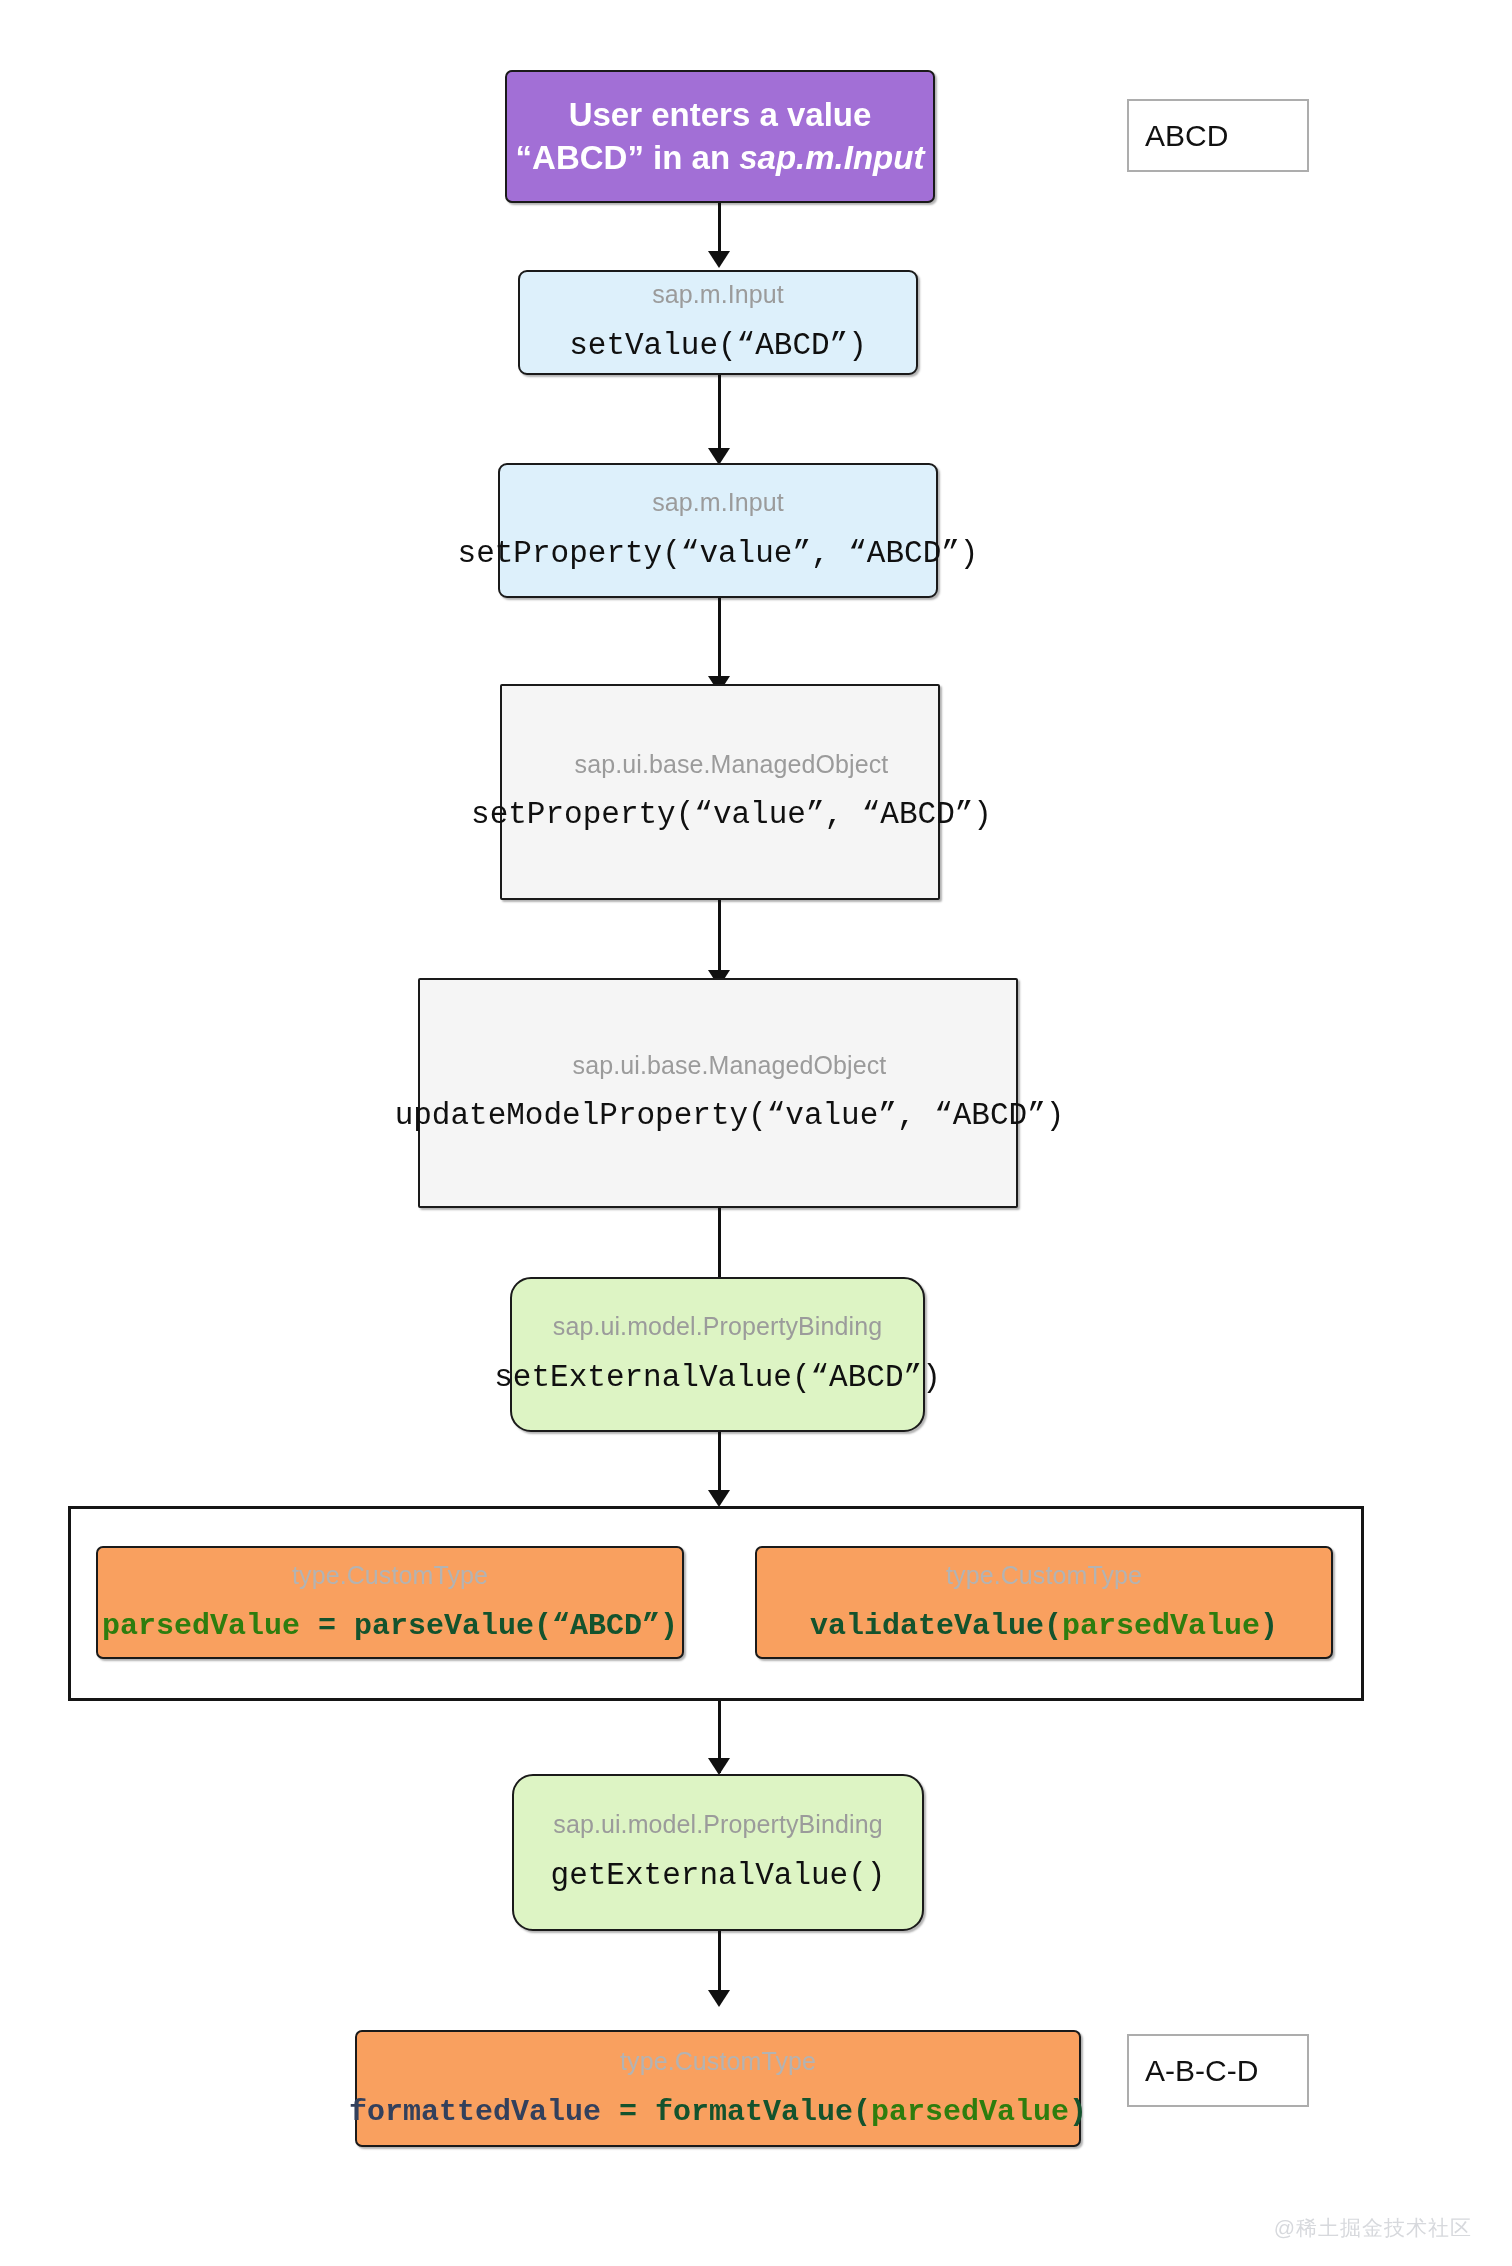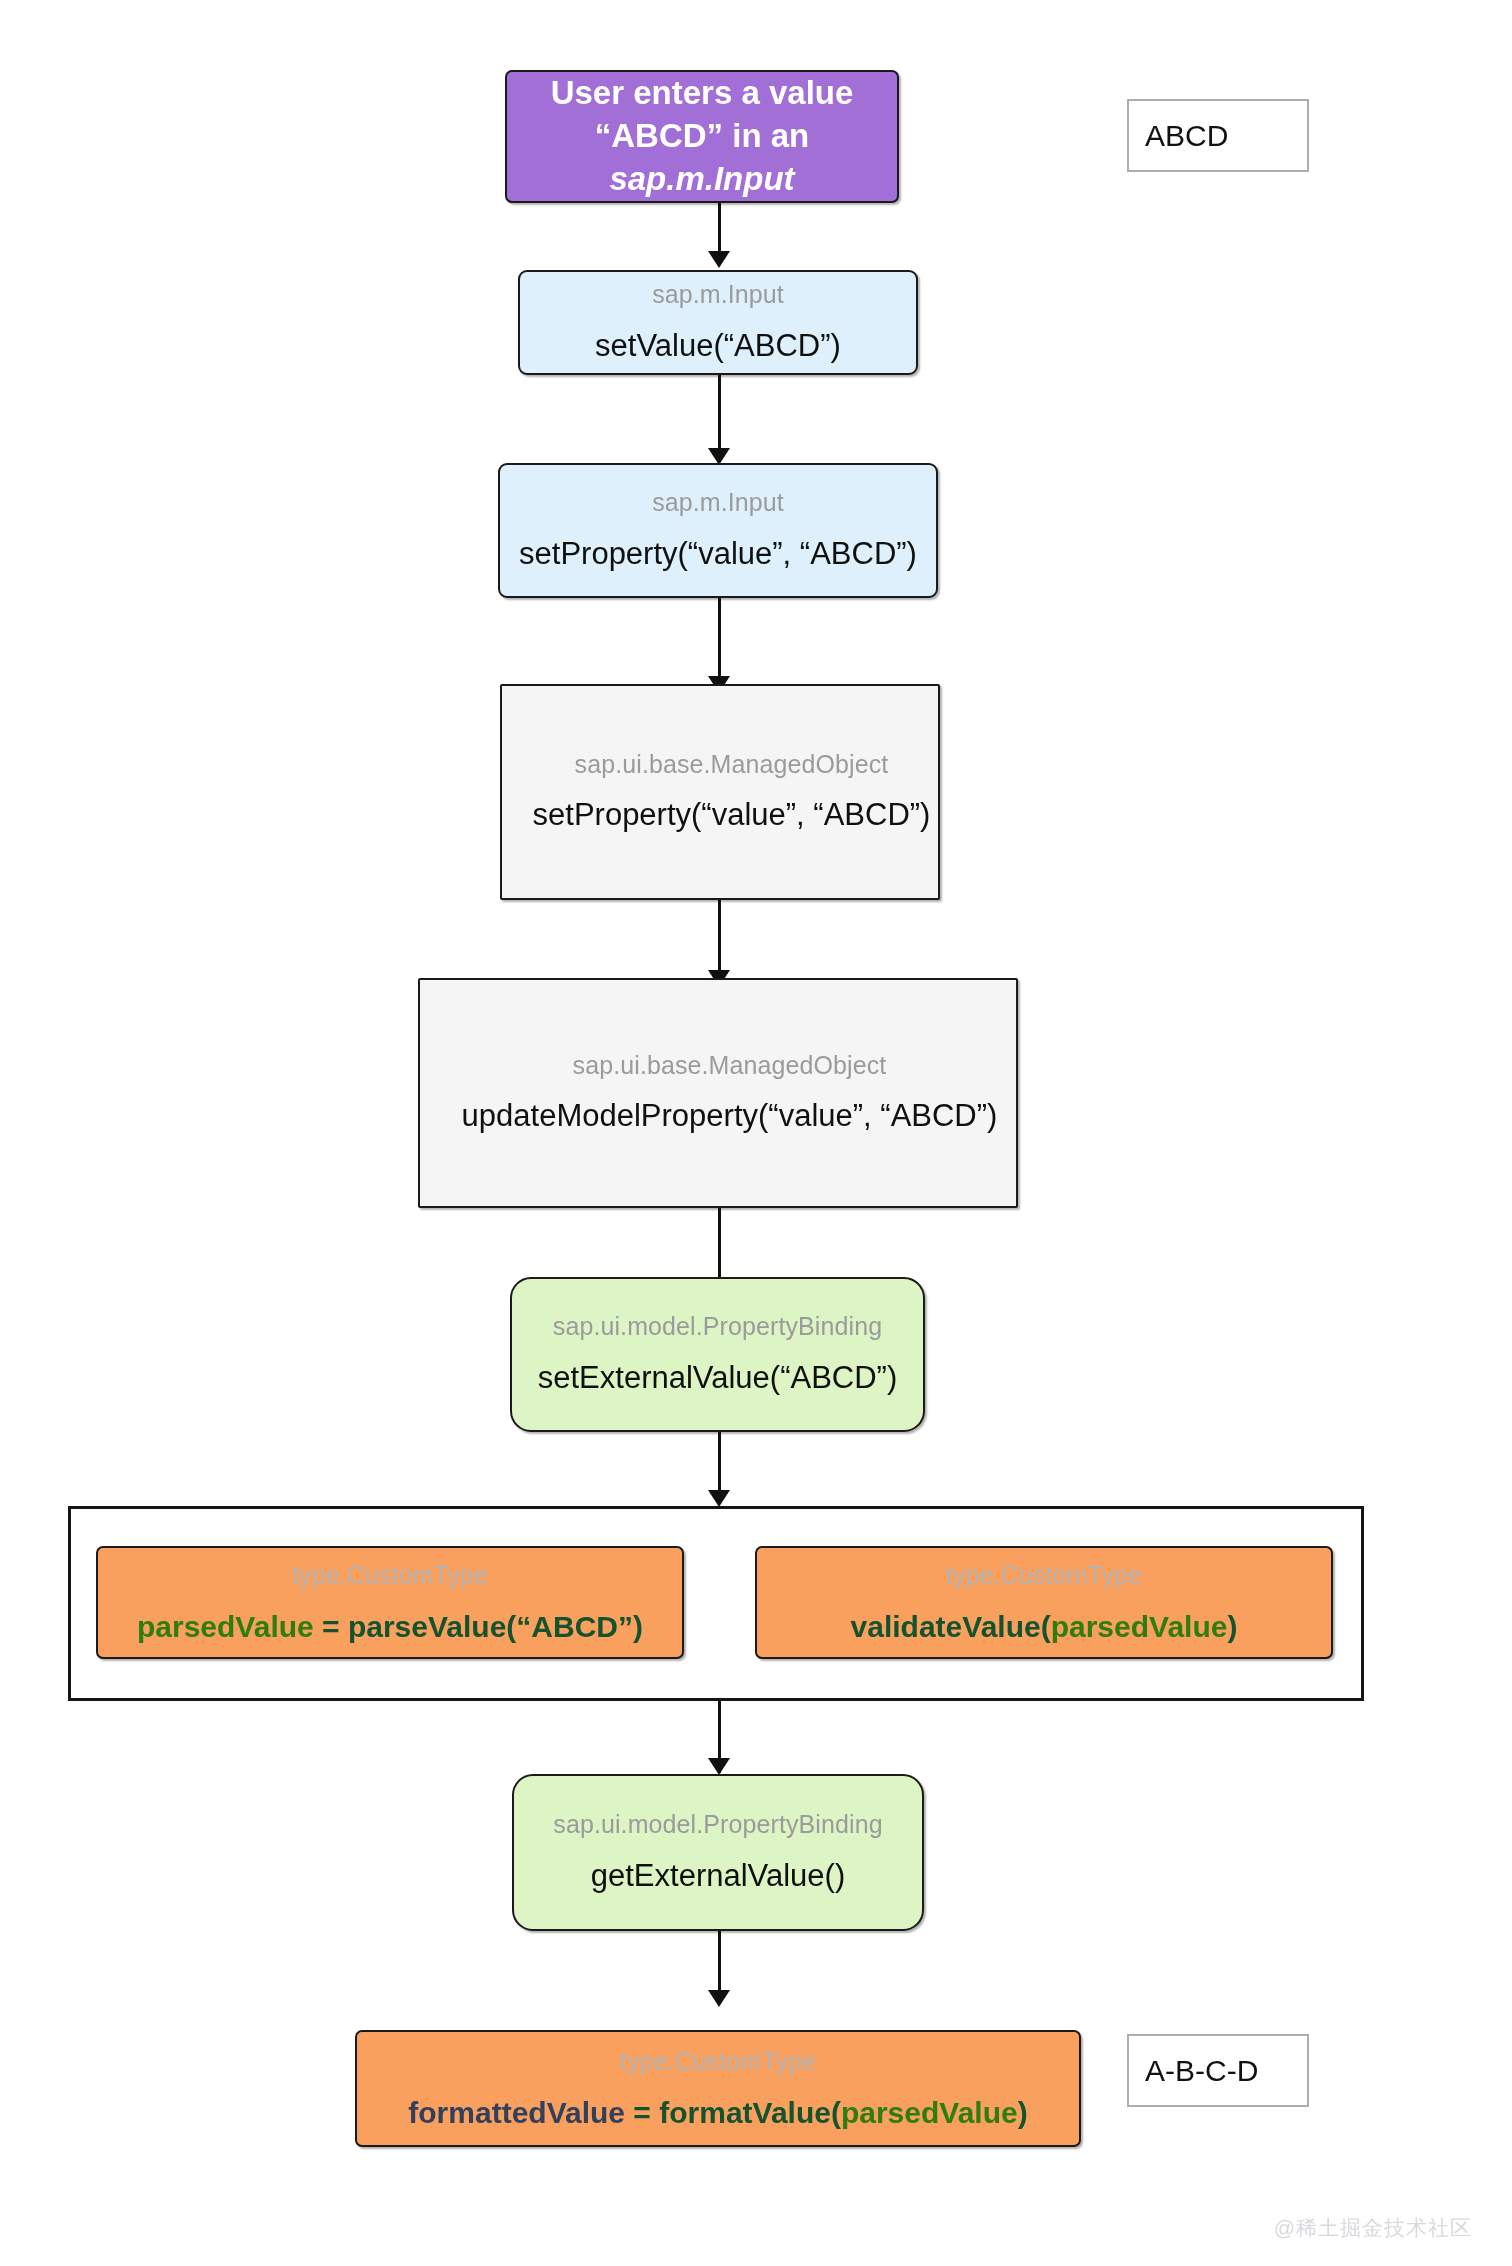--- a/index.html
+++ b/index.html
@@ -38,20 +38,21 @@
     font-size: 25px;
     font-weight: 400;
     letter-spacing: .1px;
   }
   .node .sig {
     color: #101010;
     font-size: 31px;
     font-weight: 400;
     white-space: nowrap;
     margin-top: 18px;
+    font-family: Liberation Mono, monospace;
   }
   .purple {
     background: #a26fd6;
     border-radius: 7px;
   }
   .purple .headline {
     color: #ffffff;
     font-size: 33px;
     font-weight: bold;
     line-height: 1.30;
@@ -132,21 +133,21 @@
     color: #d7d9dd;
     letter-spacing: 1px;
     margin-left: 24px;
   }
 </style>
 </head>
 <body>
 
 <div id="canvas">
 
-  <div class="node purple" style="left:505px; top:70px; width:394px; height:133px;">
+  <div class="node purple" style="left:505px; top:70px; width:430px; height:133px;">
     <div class="headline">
       <span>User enters a value</span><br>
       <span>“ABCD” in an </span><i>sap.m.Input</i>
     </div>
   </div>
 
   <div class="valuebox" style="left:1127px; top:99px; width:182px; height:73px;">
     <span>ABCD</span>
   </div>
 

